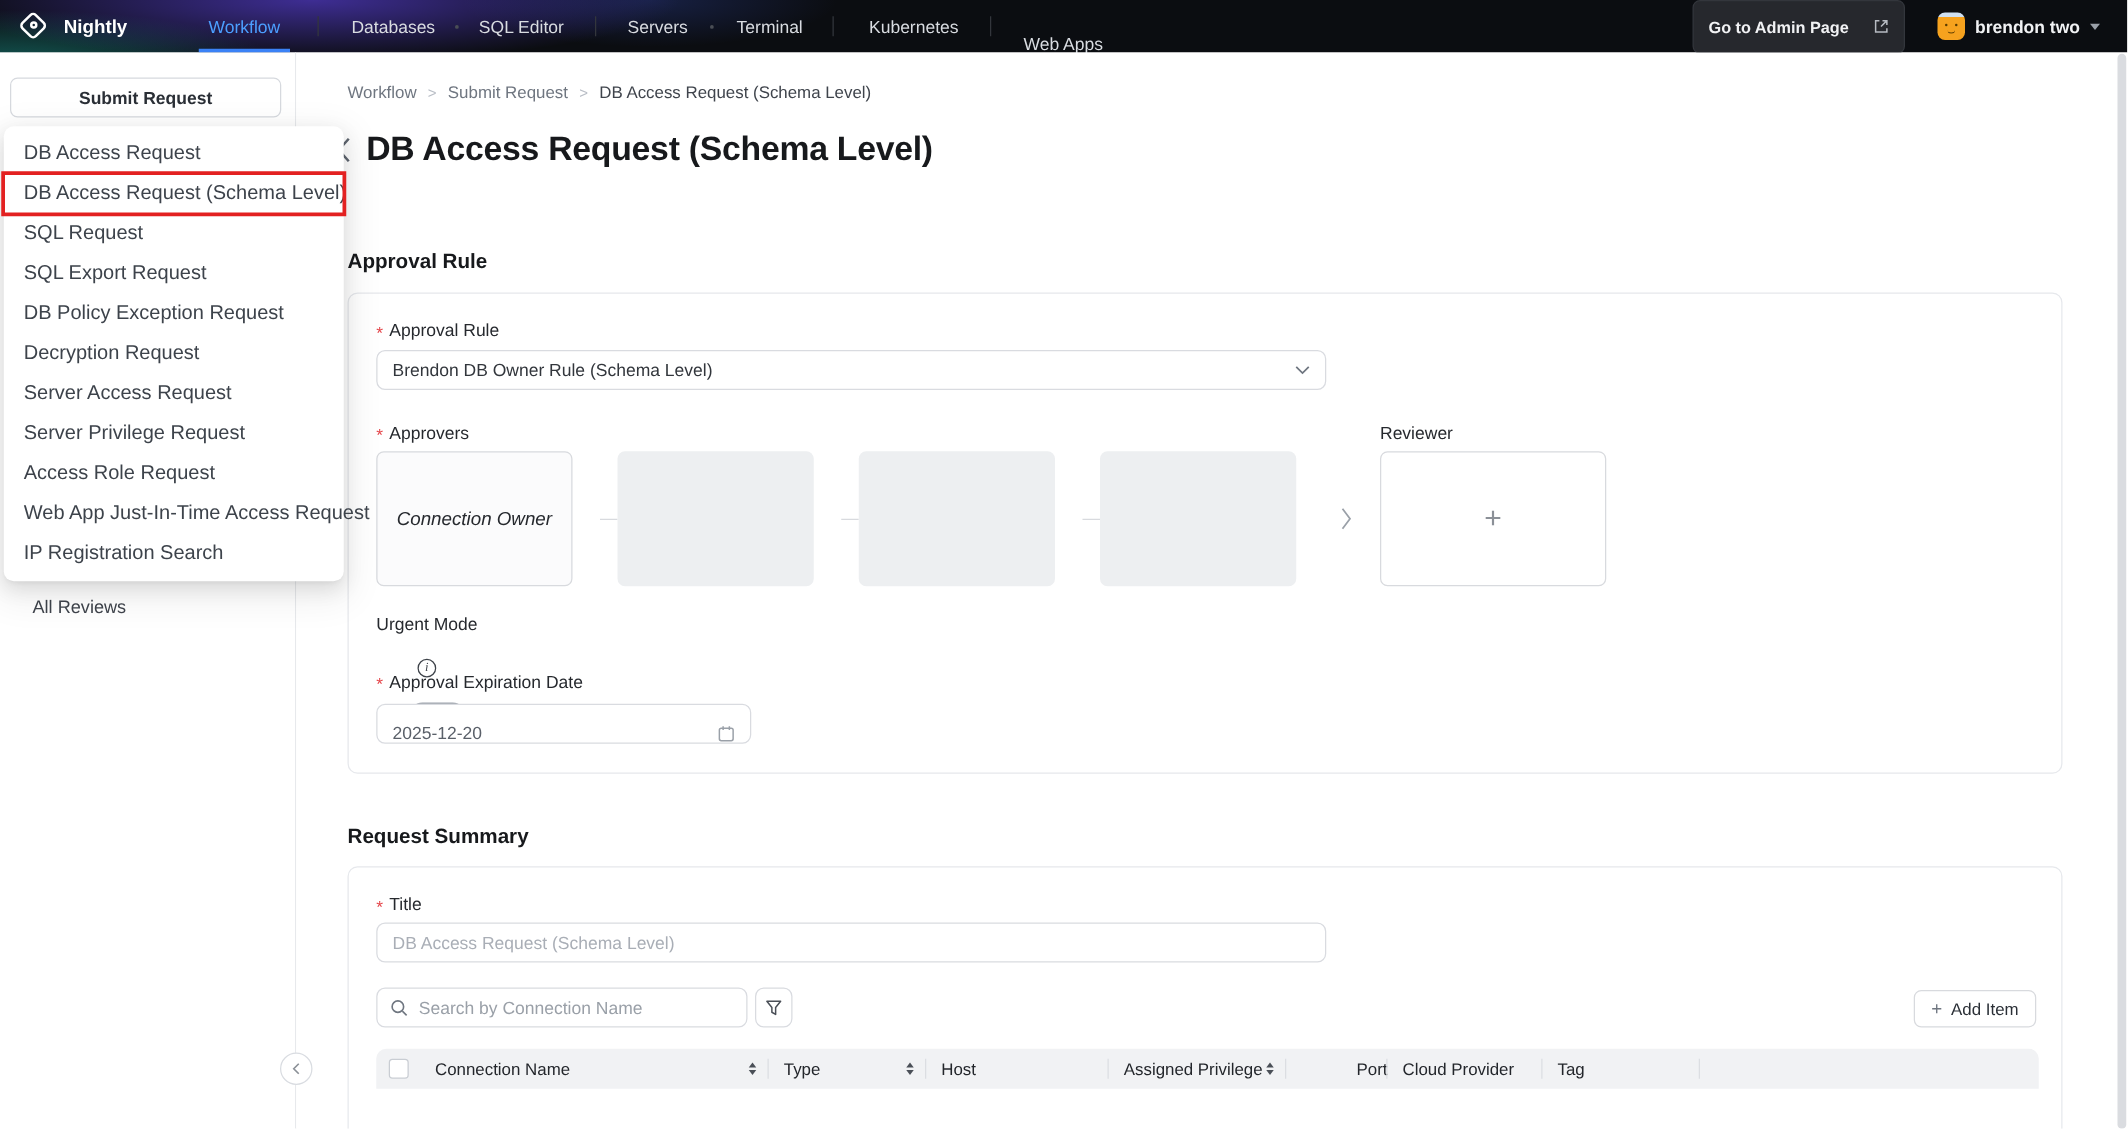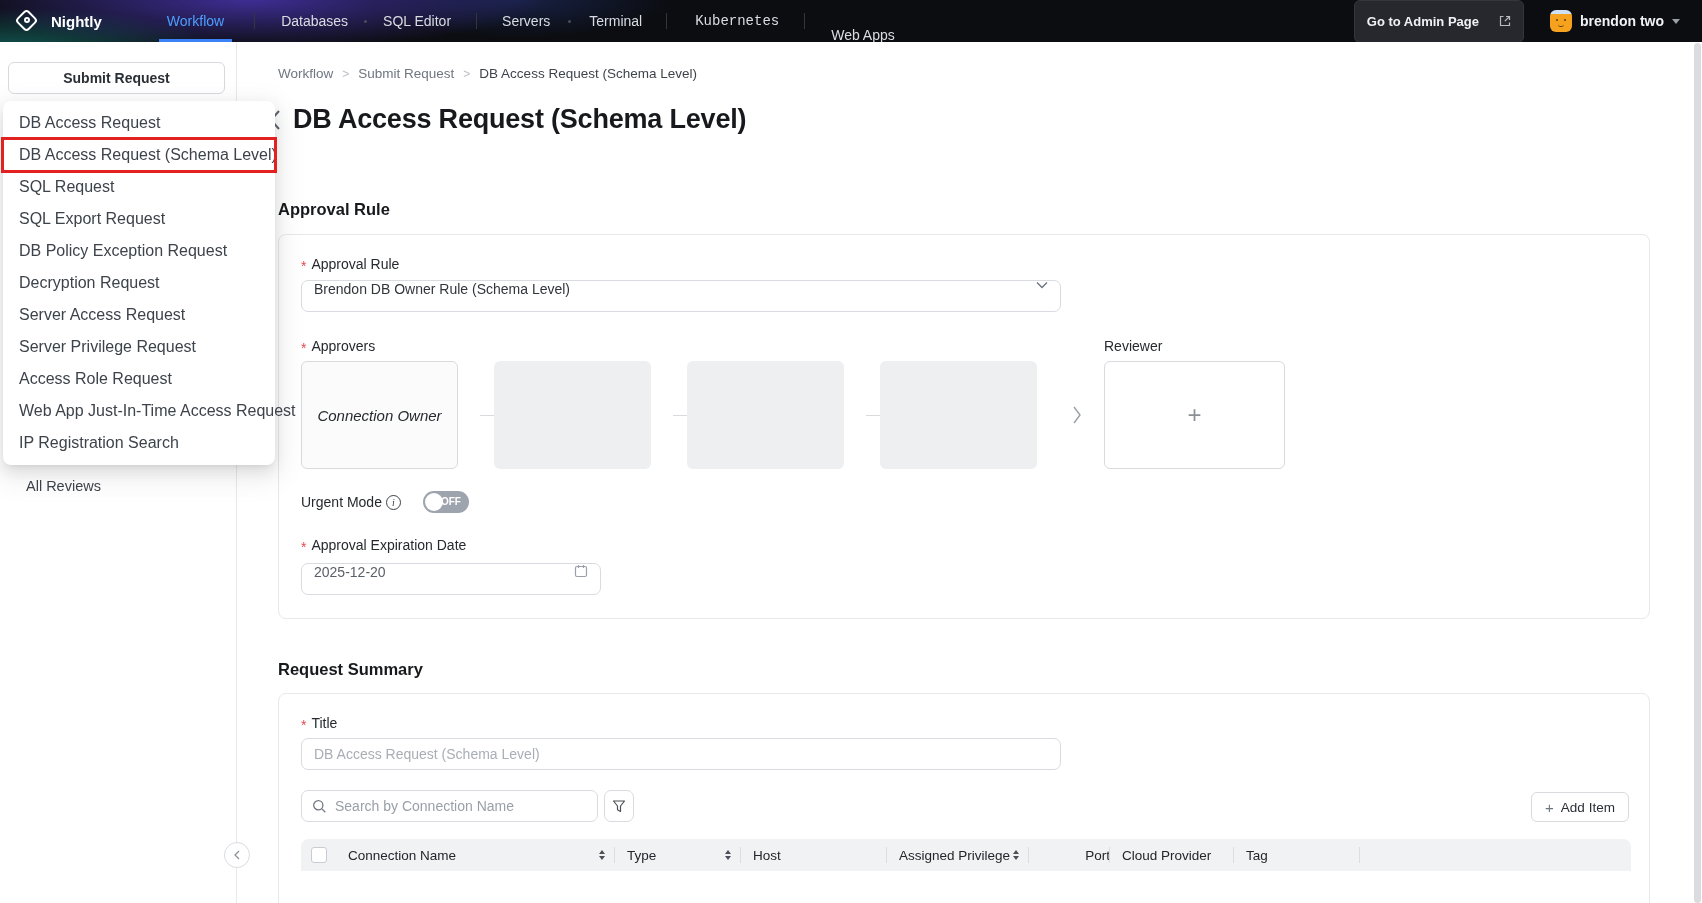--- a/index.html
+++ b/index.html
@@ -79,51 +79,51 @@
   .h-summary { top:618px; }
 
   .card { position:absolute; left:41px; width:1372px; background:#fff; border:1px solid #e6e8ec; border-radius:8px; }
   .card-approval { top:192px; height:385px; }
   .card-summary { top:651px; height:240px; }
 
   .field-label { display:flex; align-items:center; gap:5px; font-size:14px; color:#26292e; }
   .req { color:#e5484d; font-size:14px; position:relative; top:2px; }
 
   .select-box { position:absolute; left:22px; top:45px; width:760px; height:32px; border:1px solid #d9dbe0;
-                border-radius:7px; display:flex; align-items:flex-start; padding:0 12px; font-size:14px;
+                border-radius:7px; display:flex; align-items:center; padding:0 12px; font-size:14px;
                 color:#32363c; cursor:pointer; background:#fff; }
   .select-box .chev { margin-left:auto; display:flex; }
 
   .lbl-rule { position:absolute; left:22px; top:21px; }
   .lbl-approvers { position:absolute; left:22px; top:103px; }
   .lbl-reviewer { position:absolute; left:825px; top:103px; font-size:14px; color:#26292e; }
 
   .step-box { position:absolute; top:126px; width:157px; height:108px; border-radius:6px; }
   .step-owner { left:22px; background:#fbfbfc; border:1px solid #d8dade; display:flex; align-items:center;
                 justify-content:center; font-style:italic; font-size:15px; color:#26292e; }
   .step-empty { background:#edeff1; }
   .connector { position:absolute; top:180px; width:14px; height:1px; background:#d8dade; }
   .flow-chevron { position:absolute; left:793px; top:168px; color:#9aa0a8; }
   .reviewer-box { position:absolute; left:825px; top:126px; width:181px; height:108px; background:#fff;
                   border:1px solid #d8dade; border-radius:6px; display:flex; align-items:center;
                   justify-content:center; color:#8b9097; font-size:24px; font-weight:300; cursor:pointer; }
 
-  .urgent-row { position:absolute; left:22px; top:256px; display:flex; align-items:center; gap:4px; }
+  .urgent-row { position:absolute; left:22px; top:256px; display:flex; align-items:center; gap:20px;flex-direction:column; }
   .urgent-label { font-size:14px; color:#26292e; font-weight:500; }
   .info-icon { width:15px; height:15px; border:1px solid #3c4148; border-radius:50%; color:#3c4148;
                font-size:10px; display:flex; align-items:center; justify-content:center; font-style:italic;
                font-family:"Liberation Serif", serif; }
   .toggle { position:relative; width:46px; height:22px; border-radius:11px; background:#9ea4ad;
             margin-left:18px; cursor:pointer; }
   .toggle .knob { position:absolute; left:2px; top:2px; width:18px; height:18px; border-radius:50%; background:#fff; }
   .toggle .state { position:absolute; right:8px; top:5px; font-size:10px; font-weight:700; color:#fff; }
 
   .lbl-expiration { position:absolute; left:22px; top:302px; }
   .date-input { position:absolute; left:22px; top:328px; width:300px; height:32px; border:1px solid #d9dbe0;
-                border-radius:7px; display:flex; align-items:flex-start; padding:0 12px; background:#fff; }
+                border-radius:7px; display:flex; align-items:flex-end; padding:0 12px; background:#fff; }
   .date-input input { border:none; outline:none; flex:1; font-size:14px; color:#5a6069; font-family:inherit;
                       background:transparent; }
   .date-input .cal { display:flex; }
 
   .lbl-title { position:absolute; left:22px; top:21px; }
   .title-input { position:absolute; left:22px; top:44px; width:760px; height:32px; border:1px solid #d9dbe0;
                  border-radius:7px; padding:0 12px; font-size:14px; color:#32363c; outline:none;
                  font-family:inherit; }
   .title-input::placeholder { color:#a9aeb6; }
 
@@ -172,21 +172,21 @@
     <div class="nav-item active" style="margin-left:57px; padding:0 8px;">Workflow</div>
     <div class="nav-sep" style="margin-left:22px;"></div>
     <div class="nav-item" style="margin-left:22px;">Databases</div>
     <div class="nav-dot" style="margin:0 12px;"></div>
     <div class="nav-item">SQL Editor</div>
     <div class="nav-sep" style="margin-left:21px;"></div>
     <div class="nav-item" style="margin-left:21px;">Servers</div>
     <div class="nav-dot" style="margin:0 14px;"></div>
     <div class="nav-item">Terminal</div>
     <div class="nav-sep" style="margin-left:20px;"></div>
-    <div class="nav-item" style="margin-left:24px;font-family:Liberation Mono, monospace;">Kubernetes</div>
+    <div class="nav-item" style="margin-left:24px;">Kubernetes</div>
     <div class="nav-sep" style="margin-left:21px;"></div>
     <div class="nav-item" style="margin-left:22px;margin-top:27px;">Web Apps</div>
 
     <button class="admin-btn">
       <span>Go to Admin Page</span>
       <svg width="12" height="12" viewBox="0 0 12 12">
         <path d="M4.5 1.5 H1.5 V10.5 H10.5 V7.5" fill="none" stroke="#b7bbc2" stroke-width="1.2"></path>
         <path d="M7 1.5 H10.5 V5 M10.5 1.5 L5.8 6.2" fill="none" stroke="#b7bbc2" stroke-width="1.2"></path>
       </svg>
     </button>

